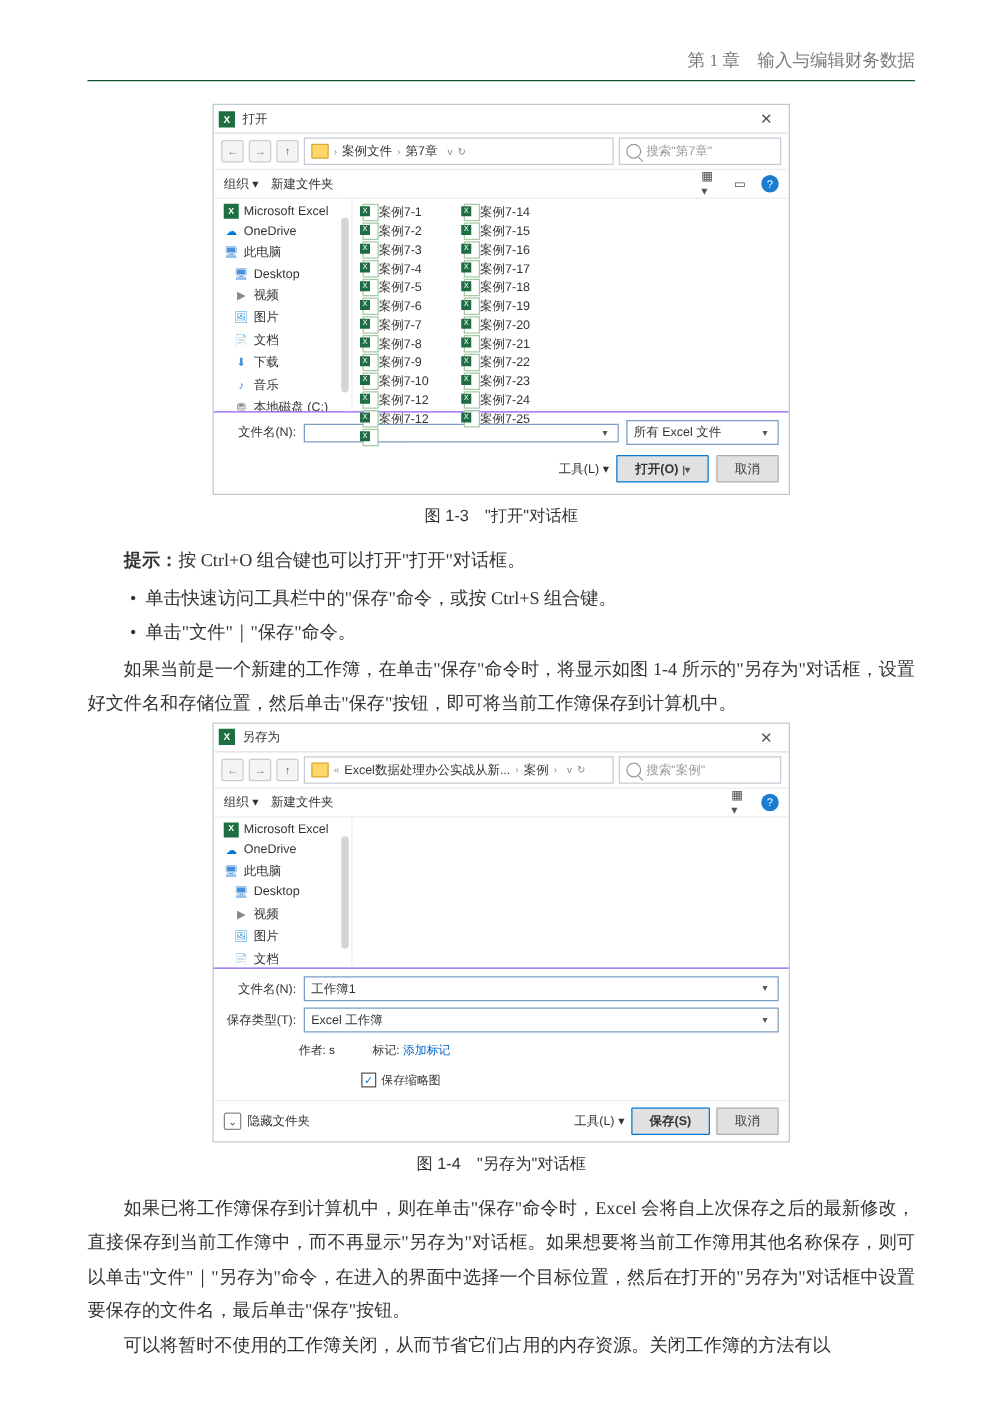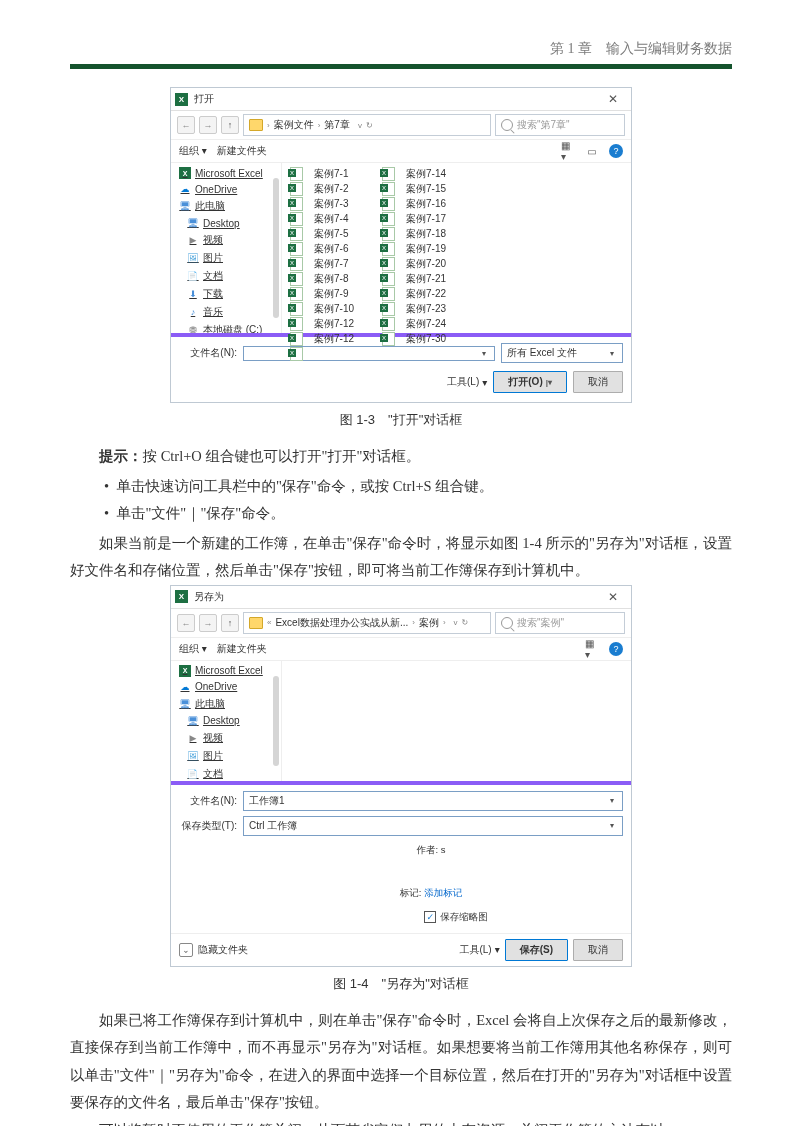--- a/index.html
+++ b/index.html
@@ -11,21 +11,21 @@
   }
   .page {
     box-sizing: border-box;
     padding: 40px 70px 30px 70px;
   }
   .header {
     text-align: right;
     color: #7a7a7a;
     font-size: 14px;
     padding-bottom: 6px;
-    border-bottom: 5px solid #14532d;
+    border-bottom: 1px solid #14532d;
     margin-bottom: 18px;
   }
   .dialog {
     margin: 0 auto 8px auto;
     width: 460px;
     border: 1px solid #bfc9d3;
     background: #fff;
     font-family: "Microsoft YaHei", Arial, sans-serif;
     font-size: 10px;
     color: #333;
@@ -130,21 +130,20 @@
   .body-row {
     display: flex;
     height: 170px;
   }
   .sidebar {
     width: 110px;
     border-right: 1px solid #eee;
     overflow: hidden;
     padding: 2px 0;
     position: relative;
-    text-decoration: underline;
   }
   .sidebar::after {
     content: '';
     position: absolute;
     right: 2px;
     top: 15px;
     bottom: 15px;
     width: 6px;
     background: #d5d5d5;
     border-radius: 3px;
@@ -174,21 +173,21 @@
   .ico-music { color:#4a90d9; }
   .ico-disk { color:#888; }
   .filepane {
     flex: 1;
     padding: 4px 6px;
     display: flex;
     gap: 24px;
   }
   .filecol { display: flex; flex-direction: column; gap: 1px; }
   .file-item {
-    display: flex; align-items: center; gap: 11px;
+    display: flex; align-items: center; gap: 0;
     padding: 0 2px;
   }
   .xlsb {
     width: 11px; height: 12px;
     background: linear-gradient(#fff,#fff);
     border: 1px solid #a8c9a7;
     position: relative;
     display: inline-block;
   }
   .xlsb::before {
@@ -202,21 +201,21 @@
     display:flex; align-items:center; justify-content:center;
   }
   .empty-msg {
     flex: 1;
     display: flex;
     align-items: center;
     justify-content: center;
     color: #888;
   }
   .bottom-bar {
-    border-top: 4px solid #8b5cf6;
+    border-top: 1px solid #8b5cf6;
     padding: 6px 8px;
     display: flex;
     flex-direction: column;
     gap: 5px;
   }
   .field-row {
     display: flex;
     align-items: center;
     gap: 6px;
   }
@@ -271,21 +270,20 @@
     font-size: 14.5px;
     line-height: 1.9;
   }
   ul.body-list li::marker { content: '•  '; }
   .meta-row {
     display: flex;
     align-items: center;
     gap: 30px;
     padding: 3px 0 3px 60px;
     font-size: 9.5px;
-    flex-direction: column;
   }
   .checkbox {
     width: 10px; height: 10px;
     border: 1px solid #555;
     display: inline-flex;
     align-items: center; justify-content: center;
     color: #1a7dd0;
     font-size: 9px;
   }
   .link { color: #0066cc; }
@@ -483,21 +481,21 @@
             <div class="file-item">
               <span class="xlsb"></span>
               <span>案例7-23</span>
             </div>
             <div class="file-item">
               <span class="xlsb"></span>
               <span>案例7-24</span>
             </div>
             <div class="file-item">
               <span class="xlsb"></span>
-              <span>案例7-30</span>
+              <span>案例7-25</span>
             </div>
           </div>
         </div>
     </div>
     <div class="bottom-bar">
       <div class="field-row">
         <span class="field-label">文件名(N):</span>
         <div class="field-input combo flex1">
           <span></span>
             <span class="dd">▾</span>
@@ -601,21 +599,21 @@
       <div class="field-row">
         <span class="field-label">文件名(N):</span>
         <div class="field-input combo flex1">
           <span>工作簿1</span>
             <span class="dd">▾</span>
         </div>
       </div>
       <div class="field-row">
         <span class="field-label">保存类型(T):</span>
         <div class="field-input combo flex1">
-          <span>Ctrl 工作簿</span>
+          <span>Excel 工作簿</span>
             <span class="dd">▾</span>
         </div>
       </div>
       <div class="meta-row">
         <span><span>作者:</span> <span>s</span></span>
         <span><span>标记:</span> <span class="link">添加标记</span></span>
       </div>
       <div class="meta-row" style="padding-left:110px;">
         <span style="display:flex;align-items:center;gap:4px;">
           <span class="checkbox">✓</span>

